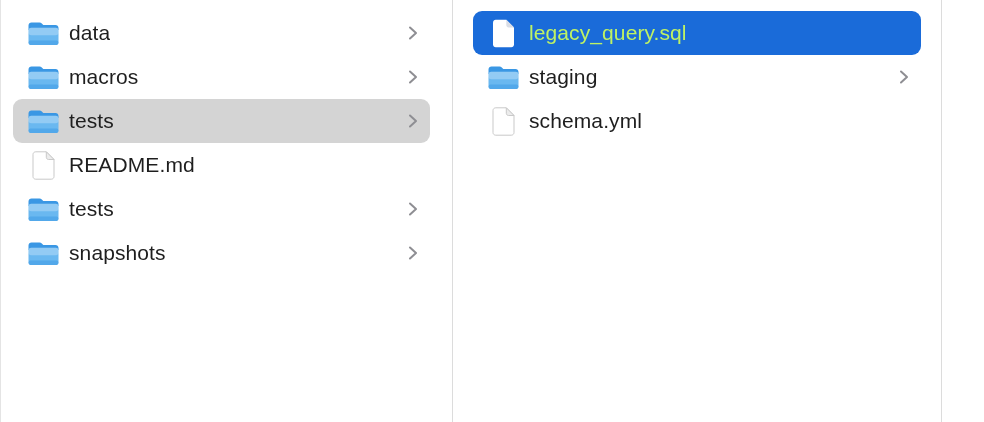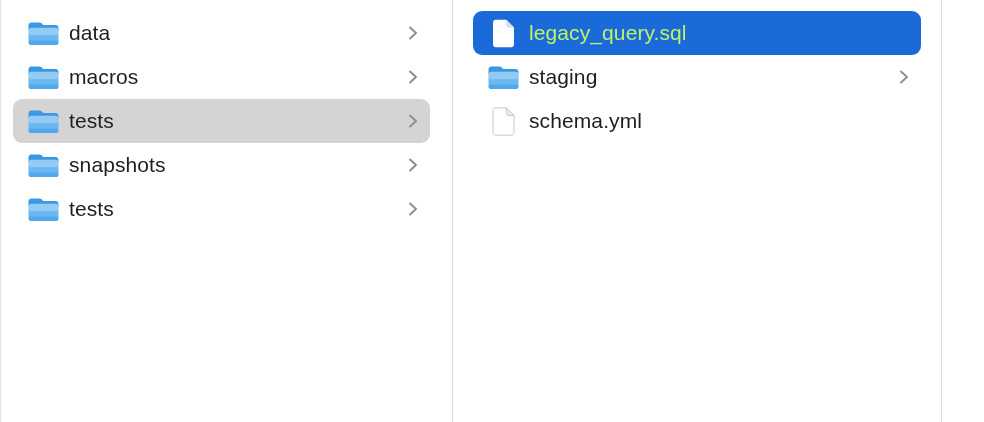--- a/index.html
+++ b/index.html
@@ -117,45 +117,56 @@
     <span class="label">tests</span>
     <span class="spacer"></span>
     <span class="chevron">
           <svg width="10" height="16" viewBox="0 0 10 16">
     <path d="M2 2.5 L8 8 L2 13.5" fill="none" class="chev-stroke" stroke-width="2" stroke-linecap="round" stroke-linejoin="round" stroke="#8e8e93"></path>
   </svg>
         </span>
   </div>
       <div class="row">
     <span class="icon-wrap">
+          <svg width="25" height="31" viewBox="0 0 25 31">
+    <path d="M2 4.5 C2 3 3.2 1.8 4.7 1.8 h10.6 l7.7 7.7 v17 c0 1.5 -1.2 2.7 -2.7 2.7 H4.7 C3.2 29.2 2 28 2 26.5 Z" fill="#ffffff" class="file-page" stroke="#c9c9c9" stroke-width="1"></path>
+    <path d="M15.3 1.8 v5.5 c0 1.2 1 2.2 2.2 2.2 H23 Z" class="file-fold" fill="#ececec" stroke="#c9c9c9" stroke-width="1"></path>
+  </svg>
+        </span>
+    <span class="label">README.md</span>
+    <span class="spacer"></span>
+    <span class="chevron hidden"></span>
+  </div>
+      <div class="row">
+    <span class="icon-wrap">
+          <svg width="33" height="27" viewBox="0 0 33 27">
+    <path d="M1.5 5.5 C1.5 3.8 2.8 2.5 4.5 2.5 h8 c0.9 0 1.7 0.35 2.3 1 l1.5 1.6 h12.2 c1.7 0 3 1.3 3 3 v2 H1.5 Z" class="f-back" fill="#3a97e4"></path>
+    <rect x="1.5" y="7.8" width="30" height="17.2" rx="2.8" class="f-front" fill="#6ab8f0"></rect>
+    <rect x="1.5" y="7.8" width="30" height="7.5" rx="2.8" fill="#ffffff" opacity="0.28"></rect>
+    <rect x="1.5" y="20.6" width="30" height="4.4" rx="2.2" class="f-shade" opacity="0.5" fill="#3a97e4"></rect>
+  </svg>
+        </span>
+    <span class="label">tests</span>
+    <span class="spacer"></span>
+    <span class="chevron">
+          <svg width="10" height="16" viewBox="0 0 10 16">
+    <path d="M2 2.5 L8 8 L2 13.5" fill="none" class="chev-stroke" stroke-width="2" stroke-linecap="round" stroke-linejoin="round" stroke="#8e8e93"></path>
+  </svg>
+        </span>
+  </div>
+      <div class="row">
+    <span class="icon-wrap">
           <svg width="33" height="27" viewBox="0 0 33 27">
     <path d="M1.5 5.5 C1.5 3.8 2.8 2.5 4.5 2.5 h8 c0.9 0 1.7 0.35 2.3 1 l1.5 1.6 h12.2 c1.7 0 3 1.3 3 3 v2 H1.5 Z" class="f-back" fill="#3a97e4"></path>
     <rect x="1.5" y="7.8" width="30" height="17.2" rx="2.8" class="f-front" fill="#6ab8f0"></rect>
     <rect x="1.5" y="7.8" width="30" height="7.5" rx="2.8" fill="#ffffff" opacity="0.28"></rect>
     <rect x="1.5" y="20.6" width="30" height="4.4" rx="2.2" class="f-shade" opacity="0.5" fill="#3a97e4"></rect>
   </svg>
         </span>
     <span class="label">snapshots</span>
-    <span class="spacer"></span>
-    <span class="chevron">
-          <svg width="10" height="16" viewBox="0 0 10 16">
-    <path d="M2 2.5 L8 8 L2 13.5" fill="none" class="chev-stroke" stroke-width="2" stroke-linecap="round" stroke-linejoin="round" stroke="#8e8e93"></path>
-  </svg>
-        </span>
-  </div>
-      <div class="row">
-    <span class="icon-wrap">
-          <svg width="33" height="27" viewBox="0 0 33 27">
-    <path d="M1.5 5.5 C1.5 3.8 2.8 2.5 4.5 2.5 h8 c0.9 0 1.7 0.35 2.3 1 l1.5 1.6 h12.2 c1.7 0 3 1.3 3 3 v2 H1.5 Z" class="f-back" fill="#3a97e4"></path>
-    <rect x="1.5" y="7.8" width="30" height="17.2" rx="2.8" class="f-front" fill="#6ab8f0"></rect>
-    <rect x="1.5" y="7.8" width="30" height="7.5" rx="2.8" fill="#ffffff" opacity="0.28"></rect>
-    <rect x="1.5" y="20.6" width="30" height="4.4" rx="2.2" class="f-shade" opacity="0.5" fill="#3a97e4"></rect>
-  </svg>
-        </span>
-    <span class="label">tests</span>
     <span class="spacer"></span>
     <span class="chevron">
           <svg width="10" height="16" viewBox="0 0 10 16">
     <path d="M2 2.5 L8 8 L2 13.5" fill="none" class="chev-stroke" stroke-width="2" stroke-linecap="round" stroke-linejoin="round" stroke="#8e8e93"></path>
   </svg>
         </span>
   </div>
     </div>
   <div class="column right" id="col-1">
       <div class="row selected-primary">

